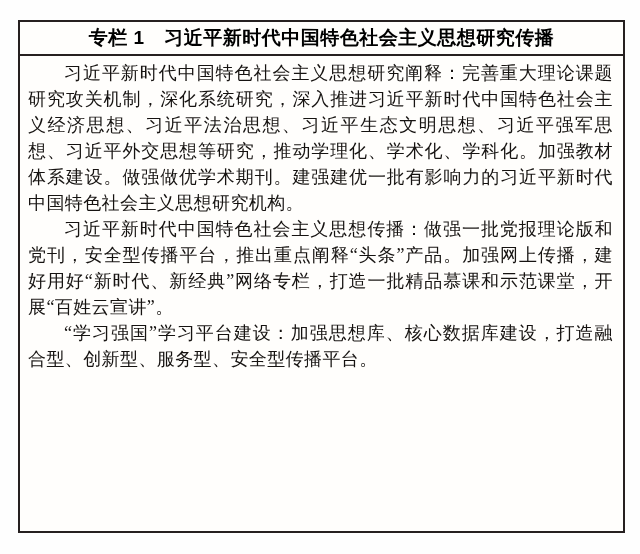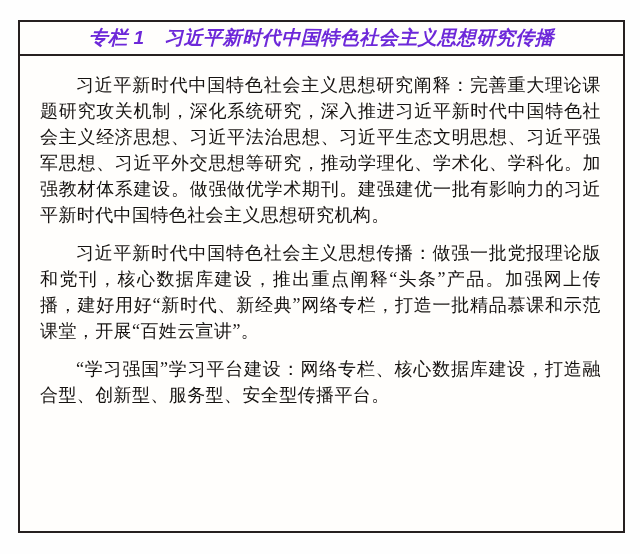--- a/index.html
+++ b/index.html
@@ -26,43 +26,42 @@
   .panel-title {
     box-sizing: border-box;
     height: 34px;
     border-bottom: 2px solid #262020;
     display: flex;
     align-items: center;
     justify-content: center;
     font-family: "Liberation Sans", "DejaVu Sans", sans-serif;
     font-weight: 700;
     font-size: 19px;
-    color: #6d28d9;
+    color: #000000;
     letter-spacing: 0.5px;
     white-space: pre;
-    font-style: italic;
   }
   .panel-body {
     box-sizing: border-box;
     padding: 4px 10px 0 8px;
     font-size: 18px;
     line-height: 26px;
     color: #161311;
     text-align: justify;
     text-justify: inter-ideograph;
   }
   .panel-body p {
-    margin: 12px;
+    margin: 0;
     text-indent: 2em;
     letter-spacing: 0.4px;
   }
 </style>
 </head>
 <body>
 
 <div class="panel">
   <div class="panel-title">专栏 1　习近平新时代中国特色社会主义思想研究传播</div>
   <div class="panel-body">
     <p>习近平新时代中国特色社会主义思想研究阐释：完善重大理论课题研究攻关机制，深化系统研究，深入推进习近平新时代中国特色社会主义经济思想、习近平法治思想、习近平生态文明思想、习近平强军思想、习近平外交思想等研究，推动学理化、学术化、学科化。加强教材体系建设。做强做优学术期刊。建强建优一批有影响力的习近平新时代中国特色社会主义思想研究机构。</p>
-    <p>习近平新时代中国特色社会主义思想传播：做强一批党报理论版和党刊，核心数据库建设，推出重点阐释“头条”产品。加强网上传播，建好用好“新时代、新经典”网络专栏，打造一批精品慕课和示范课堂，开展“百姓云宣讲”。</p>
-    <p>“学习强国”学习平台建设：网络专栏、核心数据库建设，打造融合型、创新型、服务型、安全型传播平台。</p>
+    <p>习近平新时代中国特色社会主义思想传播：做强一批党报理论版和党刊，安全型传播平台，推出重点阐释“头条”产品。加强网上传播，建好用好“新时代、新经典”网络专栏，打造一批精品慕课和示范课堂，开展“百姓云宣讲”。</p>
+    <p>“学习强国”学习平台建设：加强思想库、核心数据库建设，打造融合型、创新型、服务型、安全型传播平台。</p>
   </div>
 </div>
 
 </body></html>

